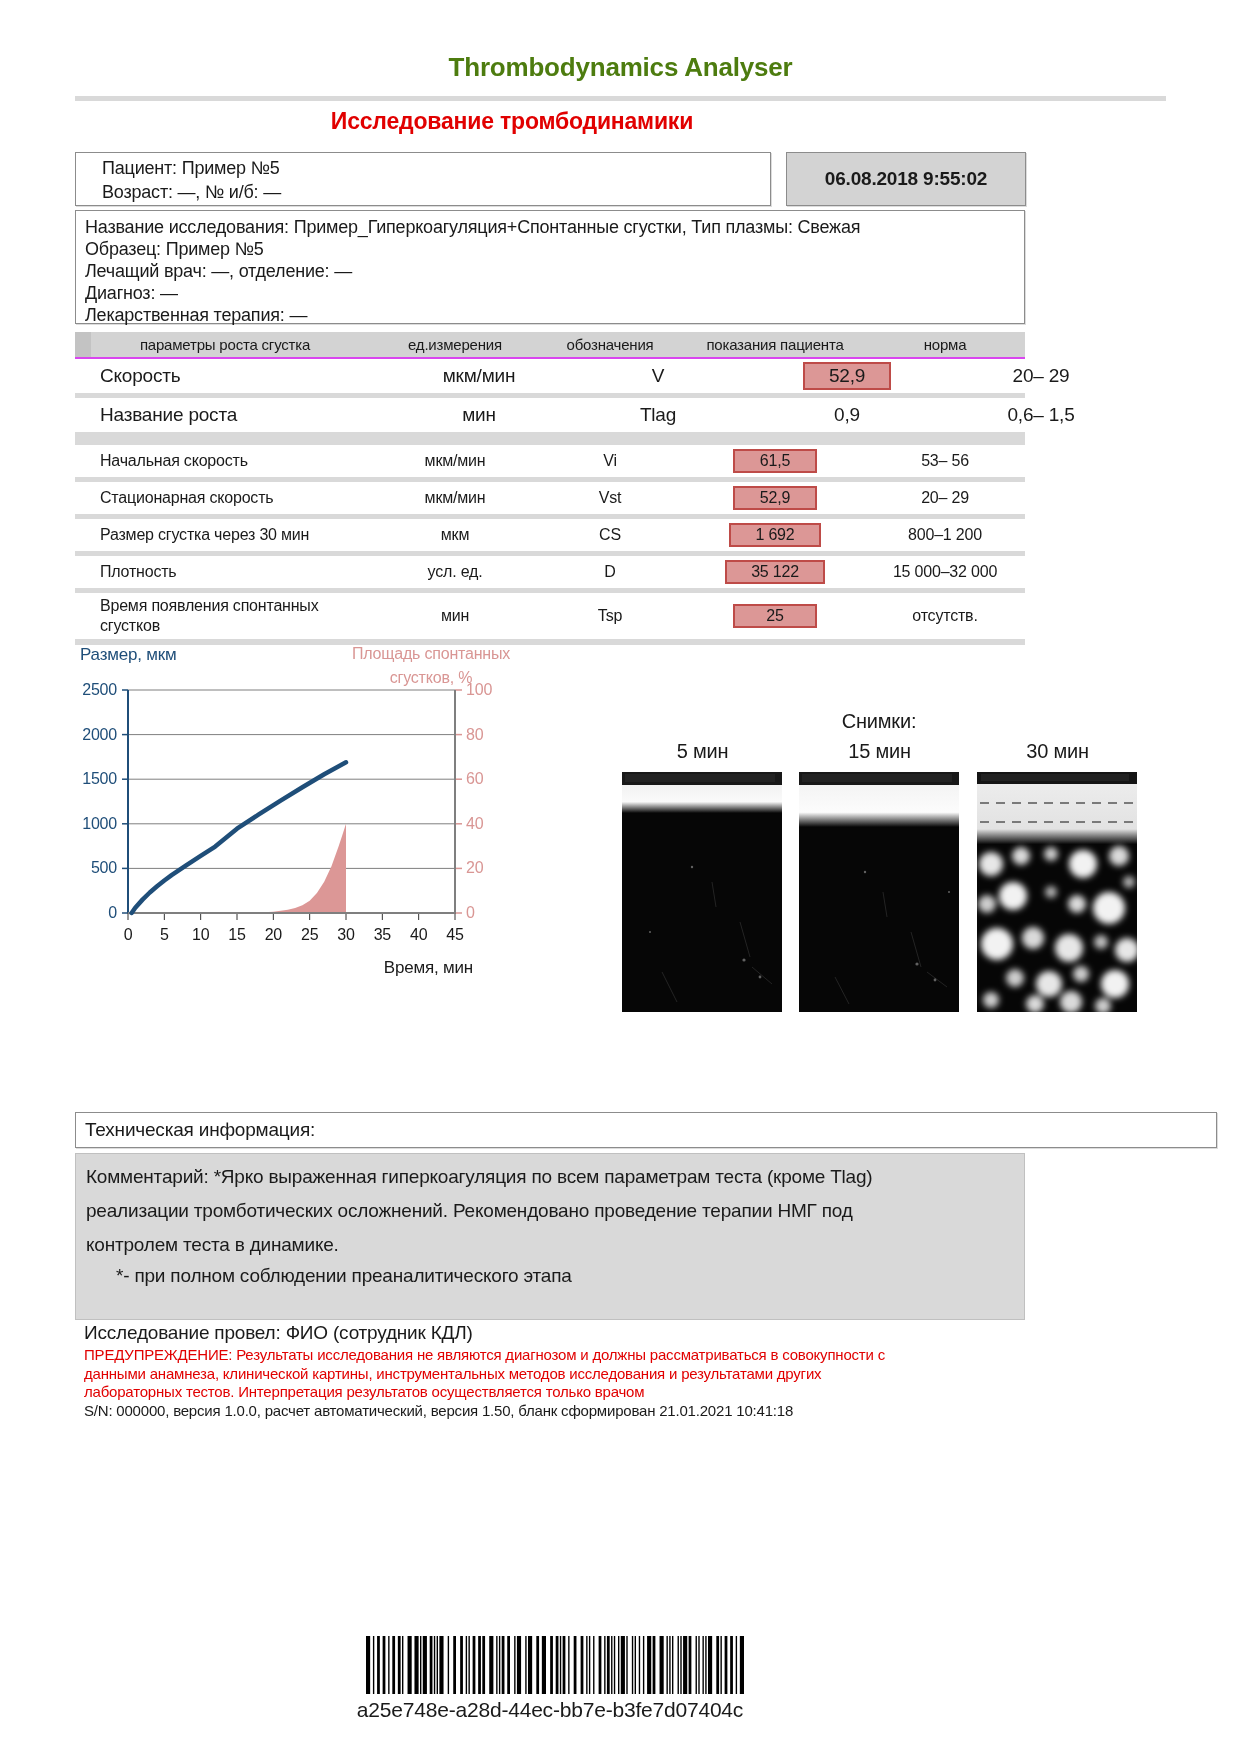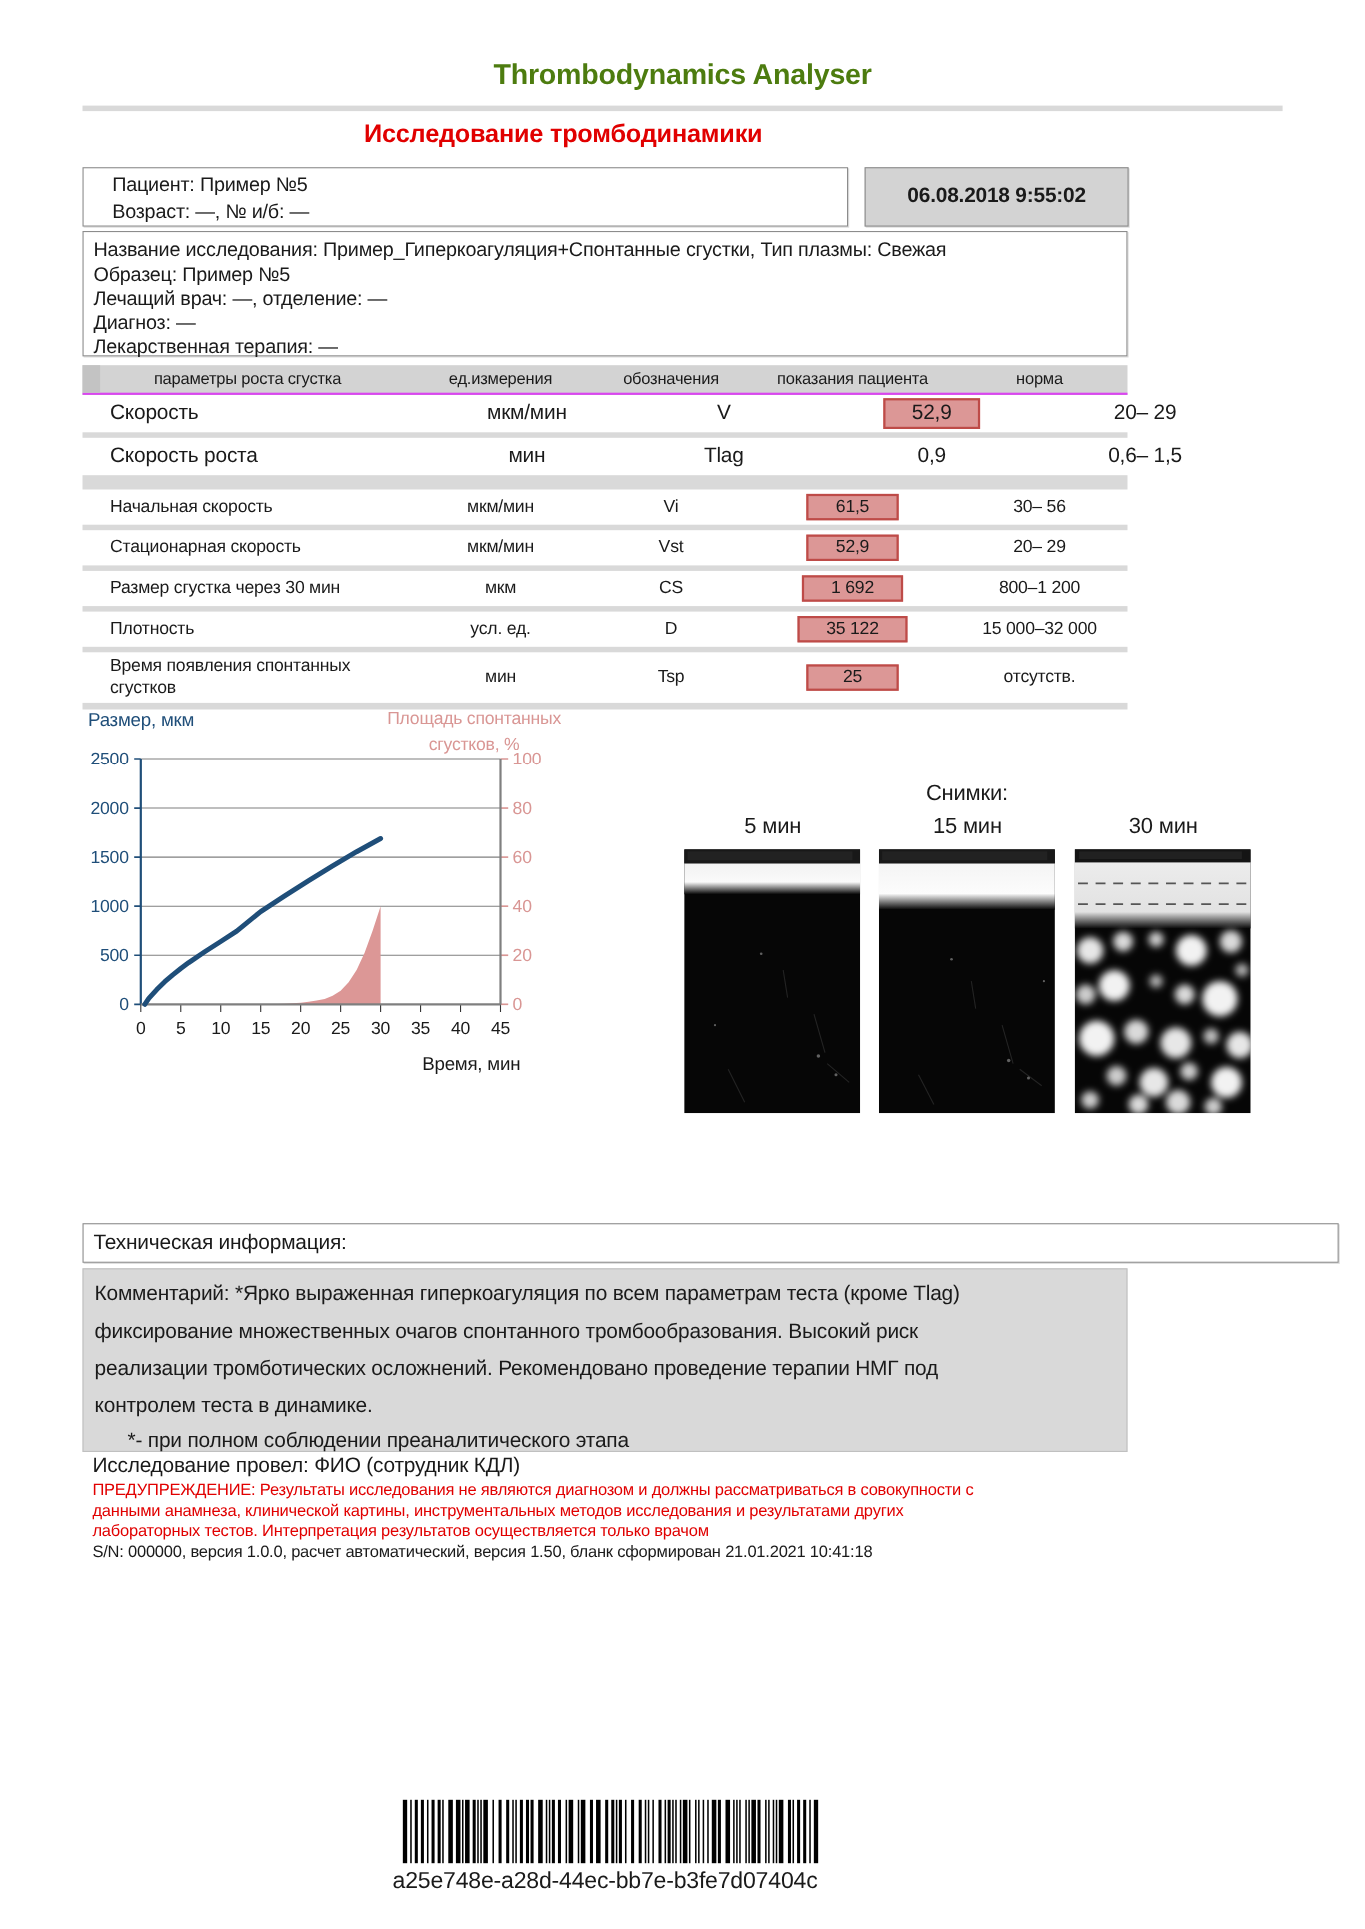--- a/index.html
+++ b/index.html
@@ -99,34 +99,34 @@
   <div class="trow big">
     <div class="c param">Скорость</div>
     <div class="c">мкм/мин</div>
     <div class="c">V</div>
     <div class="c"><span class="vbox flagged">52,9</span></div>
     <div class="c">20– 29</div>
   </div>
   <div class="sep"></div>
 
   <div class="trow big">
-    <div class="c param">Скорость роста</div>
+    <div class="c param">Название роста</div>
     <div class="c">мин</div>
     <div class="c">Tlag</div>
     <div class="c"><span class="vbox">0,9</span></div>
     <div class="c">0,6– 1,5</div>
   </div>
   <div class="sep band"></div>
 
   <div class="trow">
     <div class="c param">Начальная скорость</div>
     <div class="c">мкм/мин</div>
     <div class="c">Vi</div>
     <div class="c"><span class="vbox flagged">61,5</span></div>
-    <div class="c">30– 56</div>
+    <div class="c">53– 56</div>
   </div>
   <div class="sep"></div>
 
   <div class="trow">
     <div class="c param">Стационарная скорость</div>
     <div class="c">мкм/мин</div>
     <div class="c">Vst</div>
     <div class="c"><span class="vbox flagged">52,9</span></div>
     <div class="c">20– 29</div>
   </div>
@@ -323,21 +323,20 @@
       <circle cx="94" cy="230" r="11" opacity="0.85"></circle>
     <circle cx="126" cy="234" r="8" opacity="0.8"></circle>
       <circle cx="152" cy="110" r="6" opacity="0.7"></circle>
   </g>
 </svg>
 
 <div class="abs box tech-box">Техническая информация:</div>
 
 <div class="abs comment-box">
   <div class="cline">Комментарий: *Ярко выраженная гиперкоагуляция по всем параметрам теста (кроме Tlag)</div>
-  <div class="cline">фиксирование множественных очагов спонтанного тромбообразования. Высокий риск</div>
   <div class="cline">реализации тромботических осложнений. Рекомендовано проведение терапии НМГ под</div>
   <div class="cline">контролем теста в динамике.</div>
   <div class="fline">*- при полном соблюдении преаналитического этапа</div>
 </div>
 
 <div class="abs performed">Исследование провел: ФИО (сотрудник КДЛ)</div>
 
 <div class="abs warning">
   <div>ПРЕДУПРЕЖДЕНИЕ: Результаты исследования не являются диагнозом и должны рассматриваться в совокупности с</div>
   <div>данными анамнеза, клинической картины, инструментальных методов исследования и результатами других</div>

